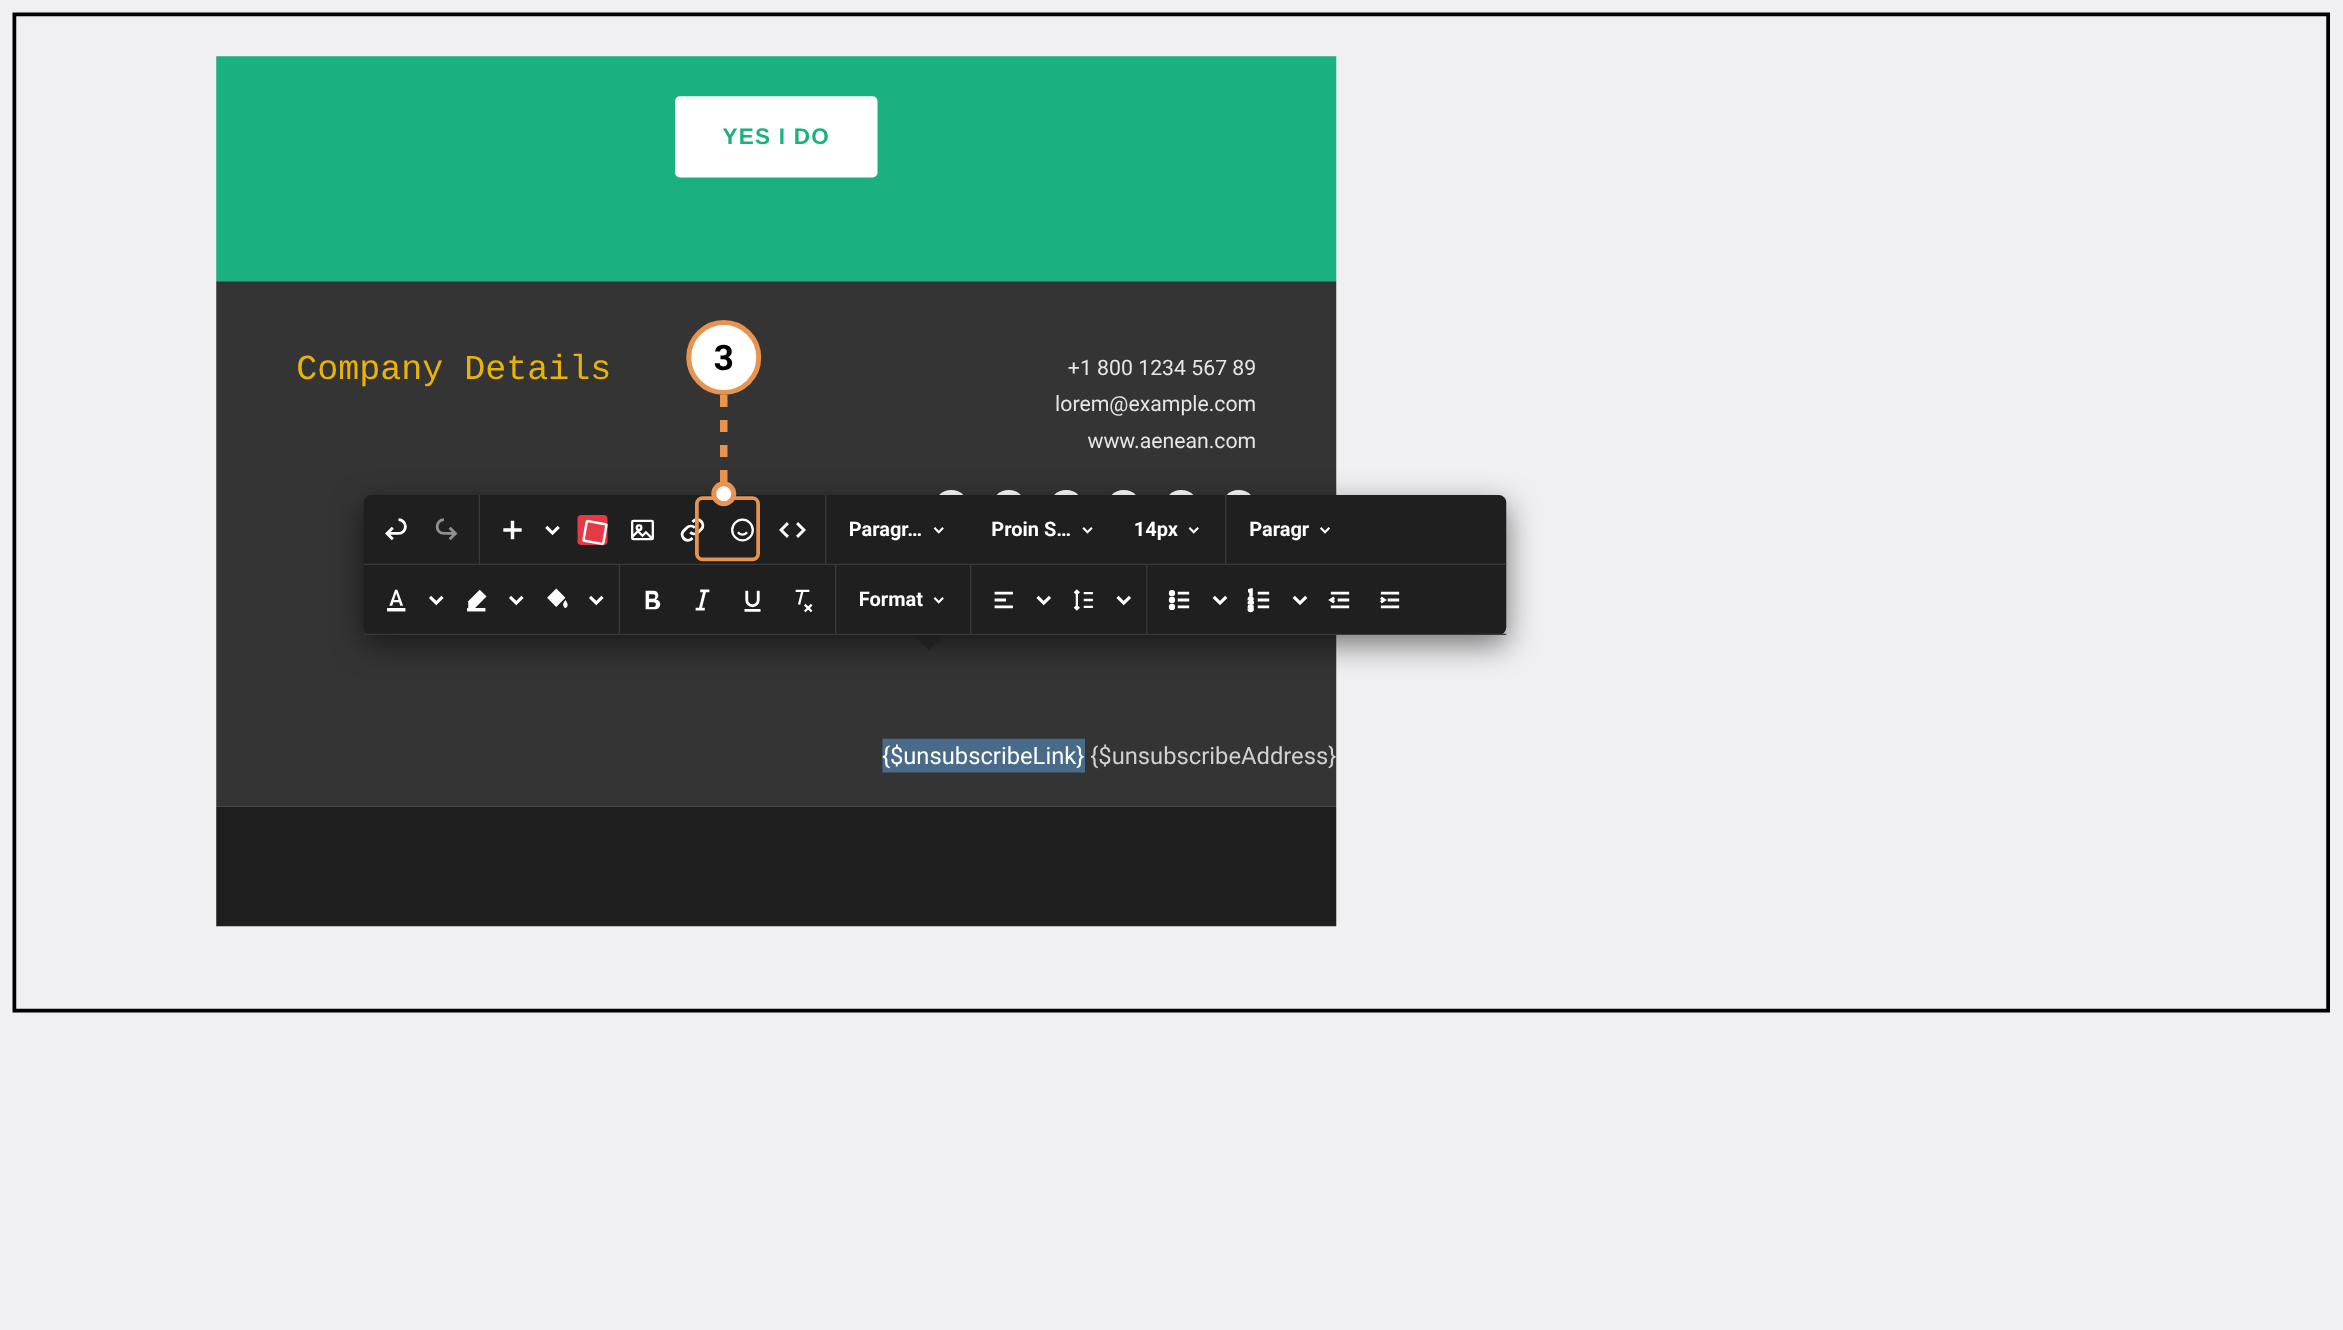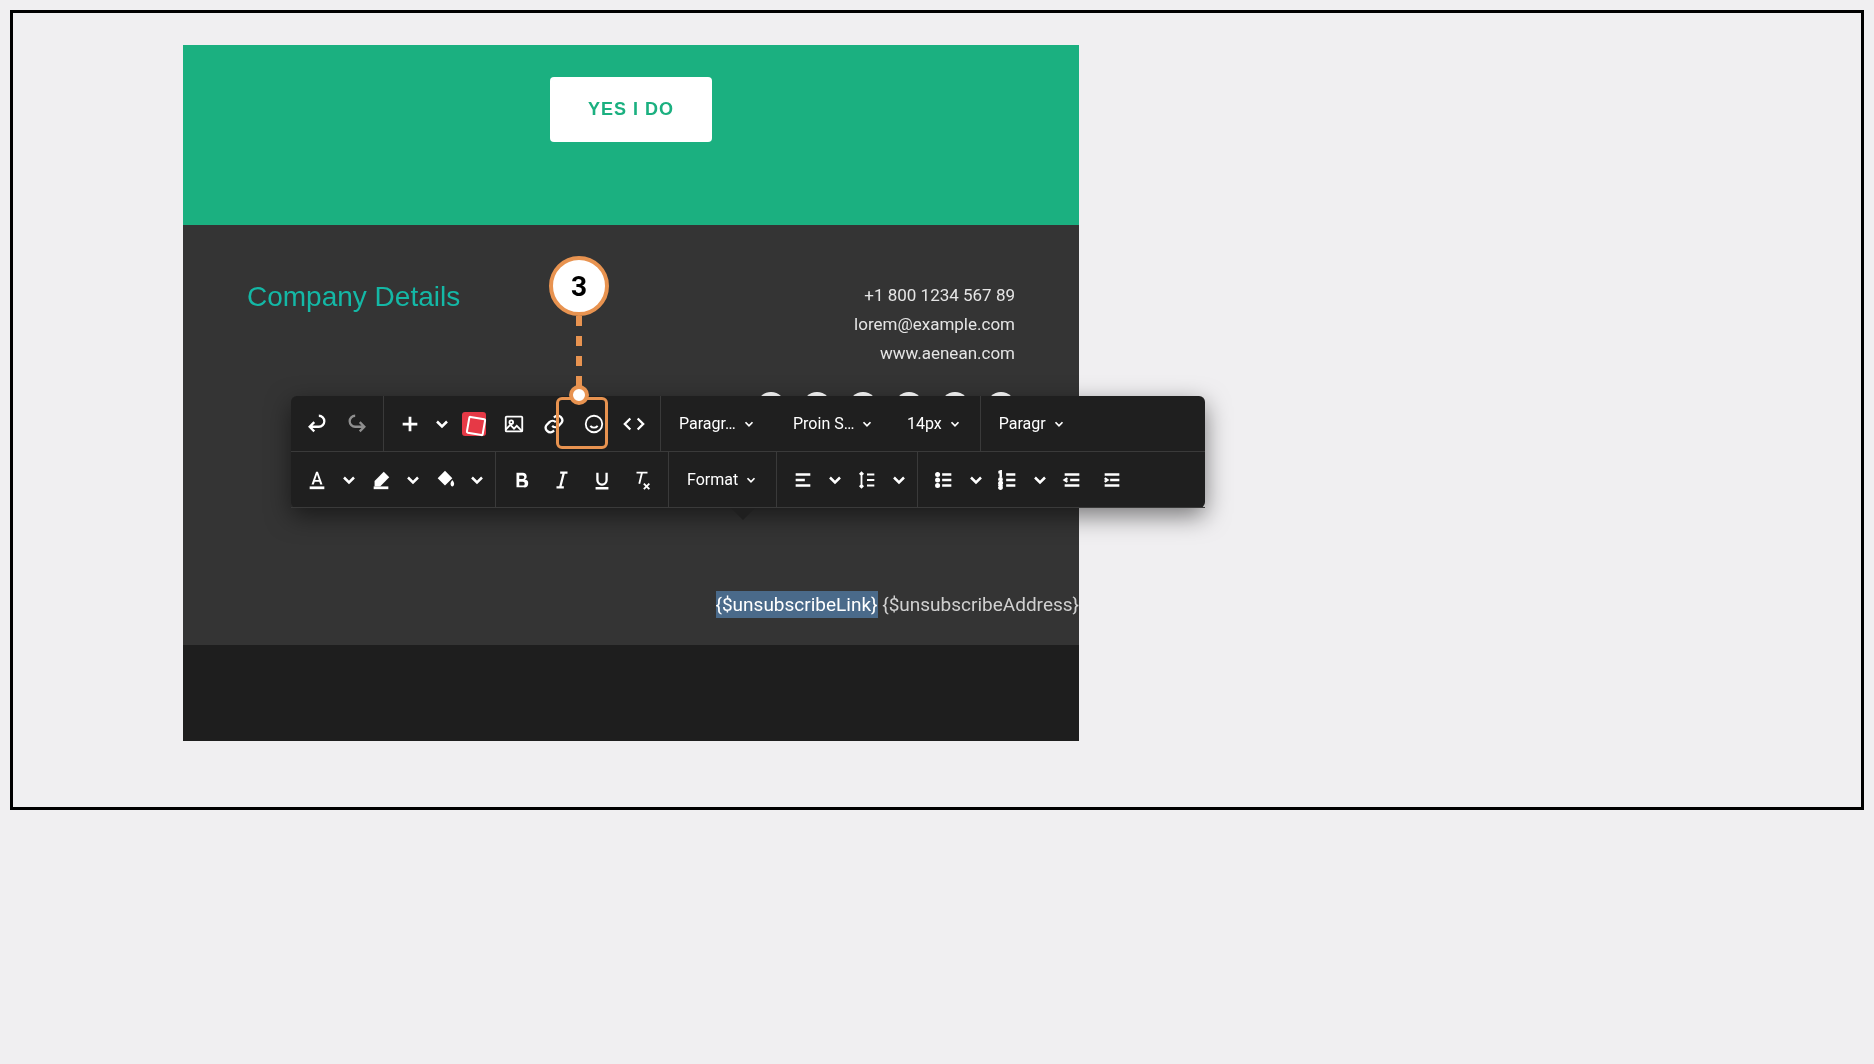--- a/index.html
+++ b/index.html
@@ -11,21 +11,21 @@
 .outer-frame {
   border: 3px solid #000;
   background: #f0eff1;
   width: 100%;
   height: 800px;
   position: relative;
   overflow: hidden;
 }
 .canvas {
   position: absolute;
-  left: 170px;
+  left: 160px;
   top: 32px;
   width: 896px;
 }
 .green-banner {
   background: #1bb080;
   height: 180px;
   display: flex;
   align-items: flex-start;
   justify-content: center;
   padding-top: 32px;
@@ -42,21 +42,21 @@
   cursor: pointer;
 }
 .dark-section {
   background: #343434;
   padding: 56px 64px 140px 64px;
   position: relative;
   min-height: 420px;
 }
 .company-row { display: flex; justify-content: space-between; }
 .company-left { flex: 1; }
-.company-title { color: #14b8a6; font-size: 28px; font-family: Liberation Sans, sans-serif; margin-bottom: 24px; }
+.company-title { color: #eab308; font-size: 28px; font-family: Liberation Mono, monospace; margin-bottom: 24px; }
 .company-desc { color: #595959; font-size: 17px; line-height: 1.6; max-width: 340px; }
 .company-right { text-align: right; color: #e5e5e5; font-size: 17px; line-height: 1.7; }
 .social-icons { display: flex; gap: 18px; margin-top: 24px; justify-content: flex-end; }
 .social-icon {
   width: 28px; height: 28px; border-radius: 50%;
   background: #fff; display: flex; align-items: center; justify-content: center;
   color: #343434; font-weight: bold; font-size: 14px;
 }
 .black-strip { background: #1e1e1e; height: 96px; }
 
@@ -64,21 +64,21 @@
 .toolbar {
   position: absolute;
   left: 278px; top: 383px;
   width: 914px;
   background: #1f1f1f;
   border-radius: 6px;
   box-shadow: 0 8px 24px rgba(0,0,0,0.5);
   color: #fff;
   z-index: 50;
 }
-.toolbar-row { display: flex; align-items: stretch; height: 56px; border-bottom: 1px solid #3a3a3a; }
+.toolbar-row { display: flex; align-items: stretch; height: 56px; border-bottom: 1px solid #3a3a3a; font-weight: bold; }
 .toolbar-row:last-child { border-bottom: none; }
 .tb-group { display: flex; align-items: center; border-right: 1px solid #3a3a3a; padding: 0 8px; gap: 4px; }
 .tb-group:last-child { border-right: none; }
 .tb-btn {
   width: 36px; height: 36px; display: flex; align-items: center; justify-content: center;
   cursor: pointer; border-radius: 4px; color: #fff;
 }
 .tb-btn svg { width: 22px; height: 22px; }
 .tb-dropdown { display: flex; align-items: center; gap: 6px; padding: 0 10px; cursor: pointer; font-size: 16px; white-space: nowrap; }
 .tb-dropdown.wide { min-width: 110px; }

